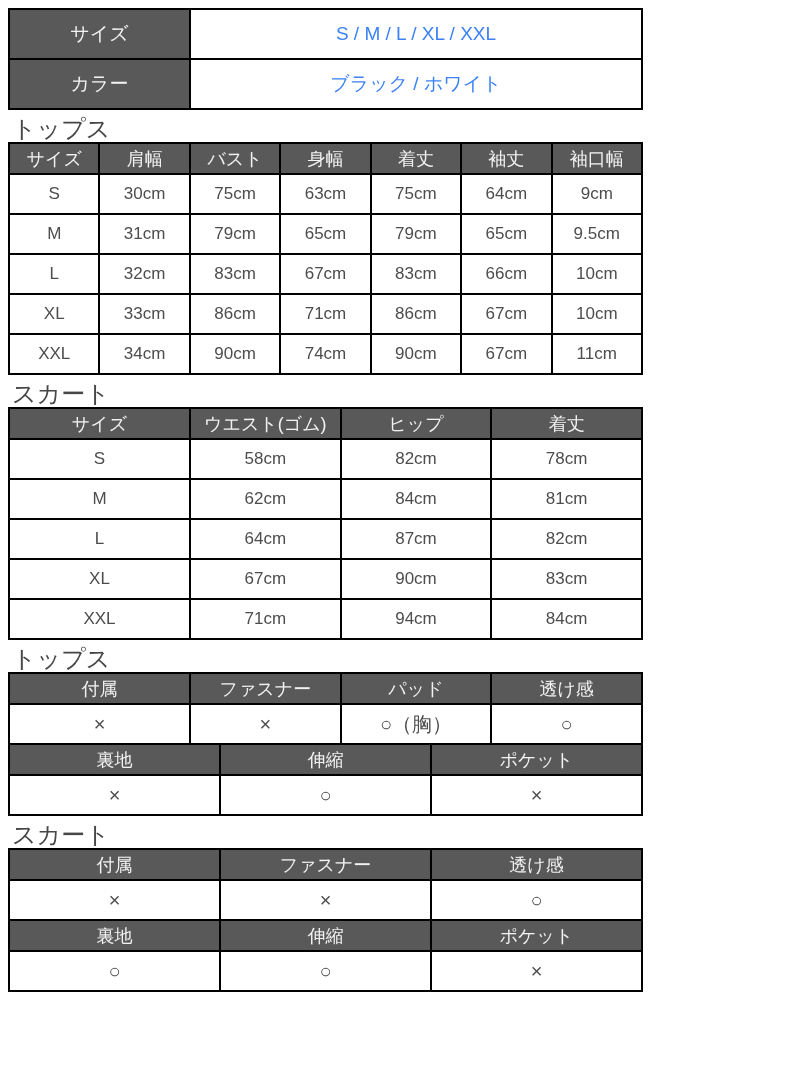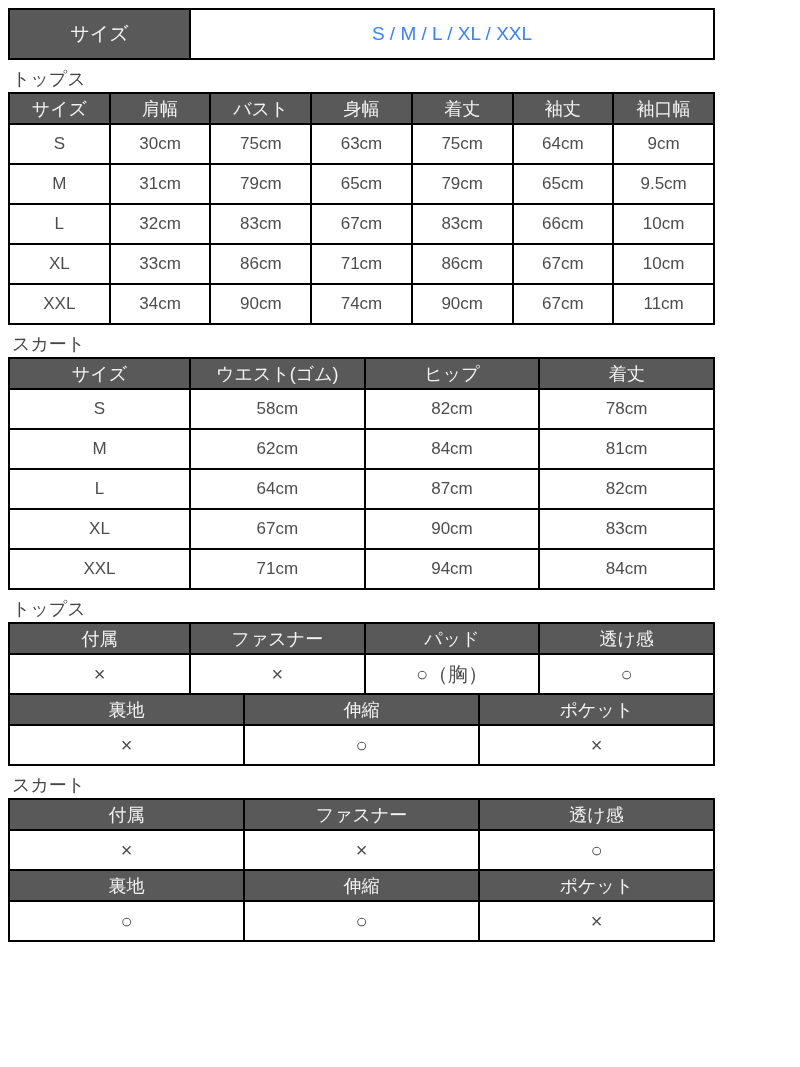--- a/index.html
+++ b/index.html
@@ -9,40 +9,40 @@
     font-family: "Liberation Sans", "DejaVu Sans", sans-serif;
   }
   .page {
     width: 800px;
     min-height: 1067px;
     padding: 8px 5px 24px 8px;
   }
   table {
     border-collapse: collapse;
     table-layout: fixed;
-    width: 707px;
+    width: 635px;
   }
   th, td {
     border: 2px solid #000000;
     text-align: center;
     vertical-align: middle;
     overflow: hidden;
     white-space: nowrap;
   }
   
   .info-table td { height: 50px; font-size: 19px; }
   .info-table td.hdr {
     background: #595959;
     color: #f2f2f2;
     width: 181px;
   }
   .info-table td.val { color: #3b82f6; }
   
   .section-label {
-    font-size: 18px;
+    font-size: 24px;
     color: #474747;
     margin: 9px 0 3px 4px;
     line-height: 20px;
   }
   
   .grid-table th {
     background: #595959;
     color: #f2f2f2;
     font-weight: normal;
     height: 31px;
@@ -65,20 +65,24 @@
   <table class="info-table">
     <colgroup>
         <col class="c-first">
         <col>
       </colgroup>
     <tbody>
         <tr>
           <td class="hdr">サイズ</td>
           <td class="val">S / M / L / XL / XXL</td>
         </tr>
+        <tr>
+          <td class="hdr">カラー</td>
+          <td class="val">ブラック / ホワイト</td>
+        </tr>
       </tbody>
   </table>
 
   <div class="section-label">トップス</div>
   <table class="grid-table">
     <thead>
         <tr>
           <th>サイズ</th>
           <th>肩幅</th>
           <th>バスト</th>

